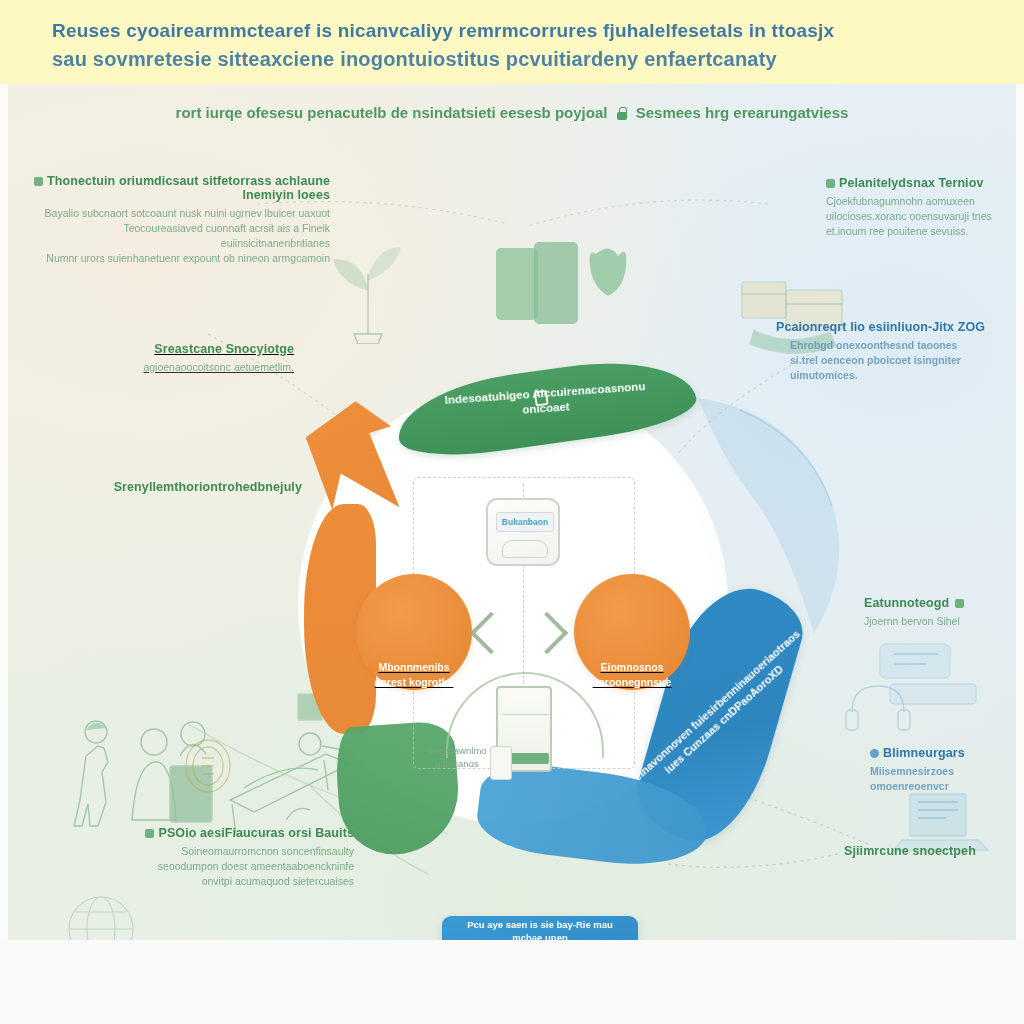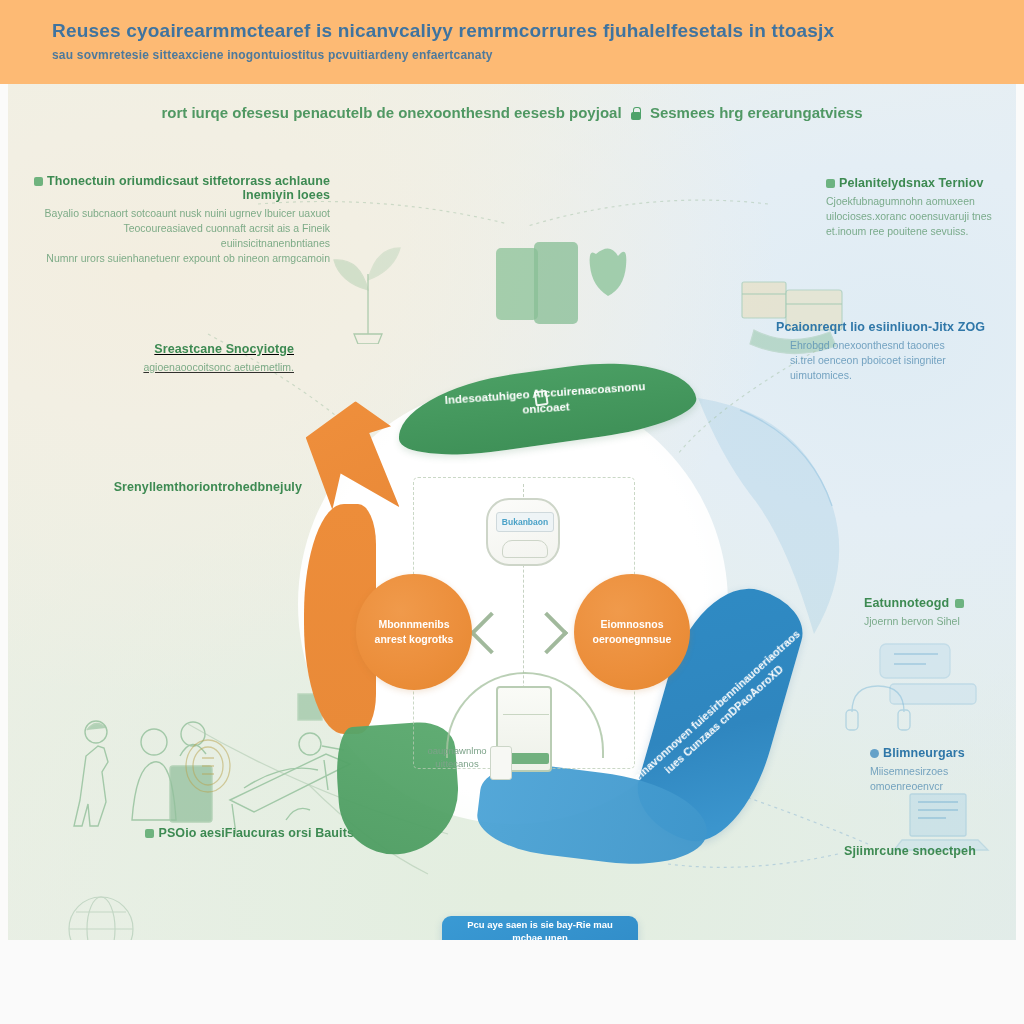--- a/index.html
+++ b/index.html
@@ -11,33 +11,33 @@
   }
   #canvas {
     position: relative;
     width: 1024px; height: 1024px;
     background: #fbfbfa;
   }
 
   
   .title-band {
     position: absolute; left: 0; top: 0; width: 1024px; height: 84px;
-    background: #fdba74;
+    background: #fef9c3;
     text-align: center;
   }
   .title-line {
     position: absolute; left: 52px;
     color: #2f6ea3;
     font-weight: 700;
     letter-spacing: .2px;
     filter: blur(.35px);
     opacity: .92;
   }
   .title-line.l1 { top: 20px; font-size: 19px; }
-  .title-line.l2 { top: 48px; font-size: 12px; font-weight: 600; opacity: .85; }
+  .title-line.l2 { top: 48px; font-size: 20px; font-weight: 600; opacity: .85; }
 
   
   .board {
     position: absolute; left: 8px; top: 84px; width: 1008px; height: 856px;
     background:
       radial-gradient(120% 95% at 14% 22%, #f3eee0 0%, #f2efe3 18%, rgba(238,240,226,0) 52%),
       radial-gradient(110% 95% at 88% 30%, #dfecf4 0%, #e4eef5 22%, rgba(226,238,246,0) 58%),
       radial-gradient(120% 110% at 50% 95%, #e3eedf 0%, rgba(228,238,226,.55) 45%, rgba(255,255,255,0) 78%),
       linear-gradient(125deg, #eef1e3 0%, #f0f0e6 30%, #eef2ee 55%, #e3edf4 80%, #dfeaf3 100%);
     overflow: hidden;
@@ -67,21 +67,21 @@
 
   
   .note { position: absolute; filter: blur(.32px); }
   .note .head {
     font-size: 12.5px; font-weight: 700; margin-bottom: 4px; letter-spacing: .1px;
   }
   .note .sub { font-size: 10.5px; line-height: 15px; opacity: .8; }
   .note.green .head { color: #3d8a52; }
   .note.green .sub  { color: #5f9a70; }
   .note.blue  .head { color: #2f77a8; }
-  .note.blue  .sub  { color: #5890b4; }
+  .note.blue  .sub  { color: #5890b4; font-weight: bold; }
 
   .note.center-al { text-align: right; }
   .note.right-al  { text-align: left; }
 
   .note .head .bullet {
     display: inline-block; width: 9px; height: 9px;
     margin-right: 4px; vertical-align: -1px; opacity: .85;
   }
   .note.green .head .bullet { background: #58a86c; border-radius: 2px; }
   .note.blue  .head .bullet { background: #4f93c2; border-radius: 50%; }
@@ -157,22 +157,23 @@
     background: linear-gradient(100deg, #4ba3d6 0%, #3f96cb 100%);
     border-radius: 80px 140px 120px 90px / 40px 60px 50px 40px;
     transform: rotate(7deg);
     opacity: .95;
   }
 
   
   .circ {
     position: absolute; width: 116px; height: 116px; border-radius: 50%;
     background: radial-gradient(circle at 38% 32%, #f09a4b 0%, #ec8f3c 55%, #e5872f 100%);
-    display: flex; align-items: center; justify-content: center;
+    display: flex; align-items: flex-end; justify-content: center;
     box-shadow: 0 2px 6px rgba(190,120,50,.2);
+    text-decoration: underline;
   }
   .circ .ctext {
     color: #ffffff; font-size: 10.5px; font-weight: 700;
     text-align: center; line-height: 15px; padding: 0 10px;
     filter: blur(.35px);
   }
   .circ.left  { left: 348px; top: 490px; }
   .circ.right { left: 566px; top: 490px; }
 
   
@@ -192,21 +193,21 @@
     position: absolute; width: 30px; height: 30px;
     border-top: 4px solid #8aa884; border-right: 4px solid #8aa884;
     opacity: .8;
   }
   .chev.l { left: 468px; top: 534px; transform: rotate(-135deg); }
   .chev.r { left: 524px; top: 534px; transform: rotate(45deg); }
 
   
   .device-top {
     position: absolute; left: 478px; top: 414px; width: 74px; height: 68px;
-    border: 2px solid #cdd5c8; border-radius: 23px;
+    border: 2px solid #cdd5c8; border-radius: 11px;
     background: linear-gradient(160deg, #fcfcfa 0%, #f2f3ee 100%);
   }
   .device-top .screen {
     position: absolute; left: 8px; top: 12px; width: 58px; height: 20px;
     background: #eef4f6; border: 1px solid #cfd9dc; border-radius: 3px;
     display: flex; align-items: center; justify-content: center;
   }
   .device-top .screen span {
     font-size: 8.5px; color: #4aa2c8; font-weight: 700; filter: blur(.3px);
   }
@@ -274,21 +275,21 @@
 <div id="canvas">
 
   <div class="title-band">
     <div class="title-line l1">Reuses cyoairearmmctearef is nicanvcaliyy remrmcorrures fjuhalelfesetals in ttoasjx</div>
     <div class="title-line l2">sau sovmretesie sitteaxciene inogontuiostitus pcvuitiardeny enfaertcanaty</div>
   </div>
 
   <div class="board">
 
     <div class="board-subtitle">
-      <span>rort iurqe ofesesu penacutelb de onexoonthesnd eesesb poyjoal</span>
+      <span>rort iurqe ofesesu penacutelb de nsindatsieti eesesb poyjoal</span>
       <span class="lock"></span>
       <span>Sesmees hrg erearungatviess</span>
     </div>
 
     <div class="art" style="left:46px; top:596px;">
       <svg width="300" height="170" viewBox="0 0 300 170" fill="none" stroke="#5fa36e" stroke-width="1.4">
         <path d="M26 120 l6-44 12-10 6 2 4 14-6 10 4 30-8 24h-8l-2-22-6 22h-8z"></path>
         <circle cx="42" cy="52" r="11"></circle>
         <path d="M33 50 q9-12 19-2" fill="#4e9c62" opacity=".7"></path>
         <path d="M78 140 q4-54 22-58 t22 58z"></path>
@@ -412,20 +413,23 @@
     </div>
 
     <div class="note green center-al" style="left:44px; top:396px; width:250px;">
       <div class="head">Srenyllemthoriontrohedbnejuly</div>
     </div>
 
     <div class="note green center-al" style="left:96px; top:742px; width:250px;">
       <div class="head">
         <span class="bullet"></span><span>PSOio aesiFiaucuras orsi Bauits</span>
       </div>
+      <div class="sub" style="white-space:pre-line;">Soineomaurromcnon soncenfinsaulty
+seoodumpon doesr ameentaaboenckninfe
+onvitpi acumaquod sietercuaises</div>
     </div>
 
     <div class="note green right-al" style="left:818px; top:92px; width:190px;">
       <div class="head">
         <span class="bullet"></span><span>Pelanitelydsnax Terniov</span>
       </div>
       <div class="sub" style="white-space:pre-line;">Cjoekfubnagumnohn aomuxeen
 uilocioses.xoranc ooensuvaruji tnes
 et.inoum ree pouitene sevuiss.</div>
     </div>

